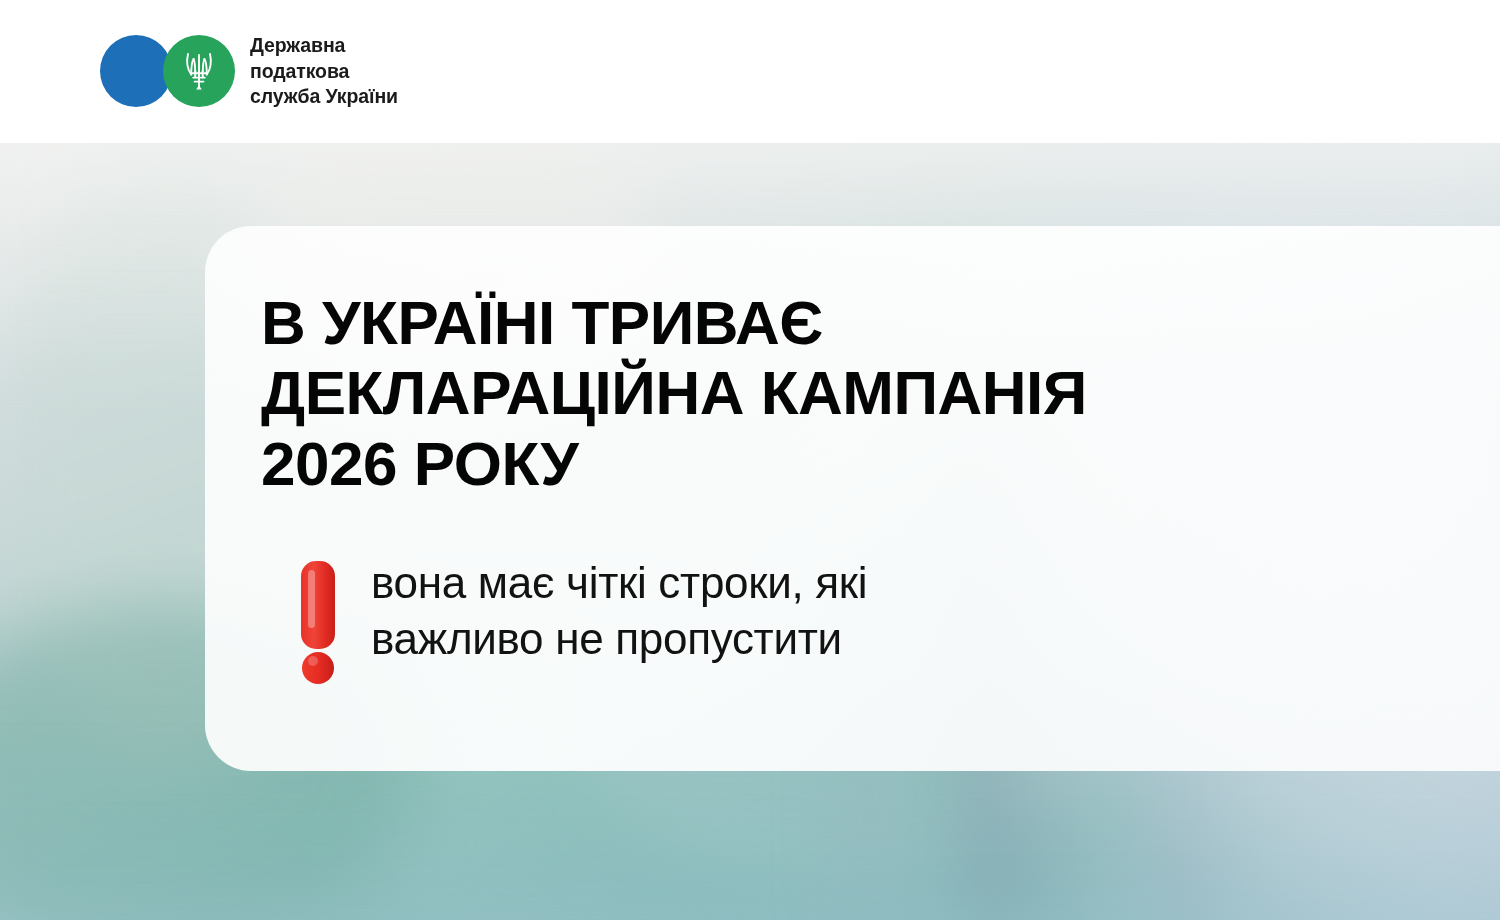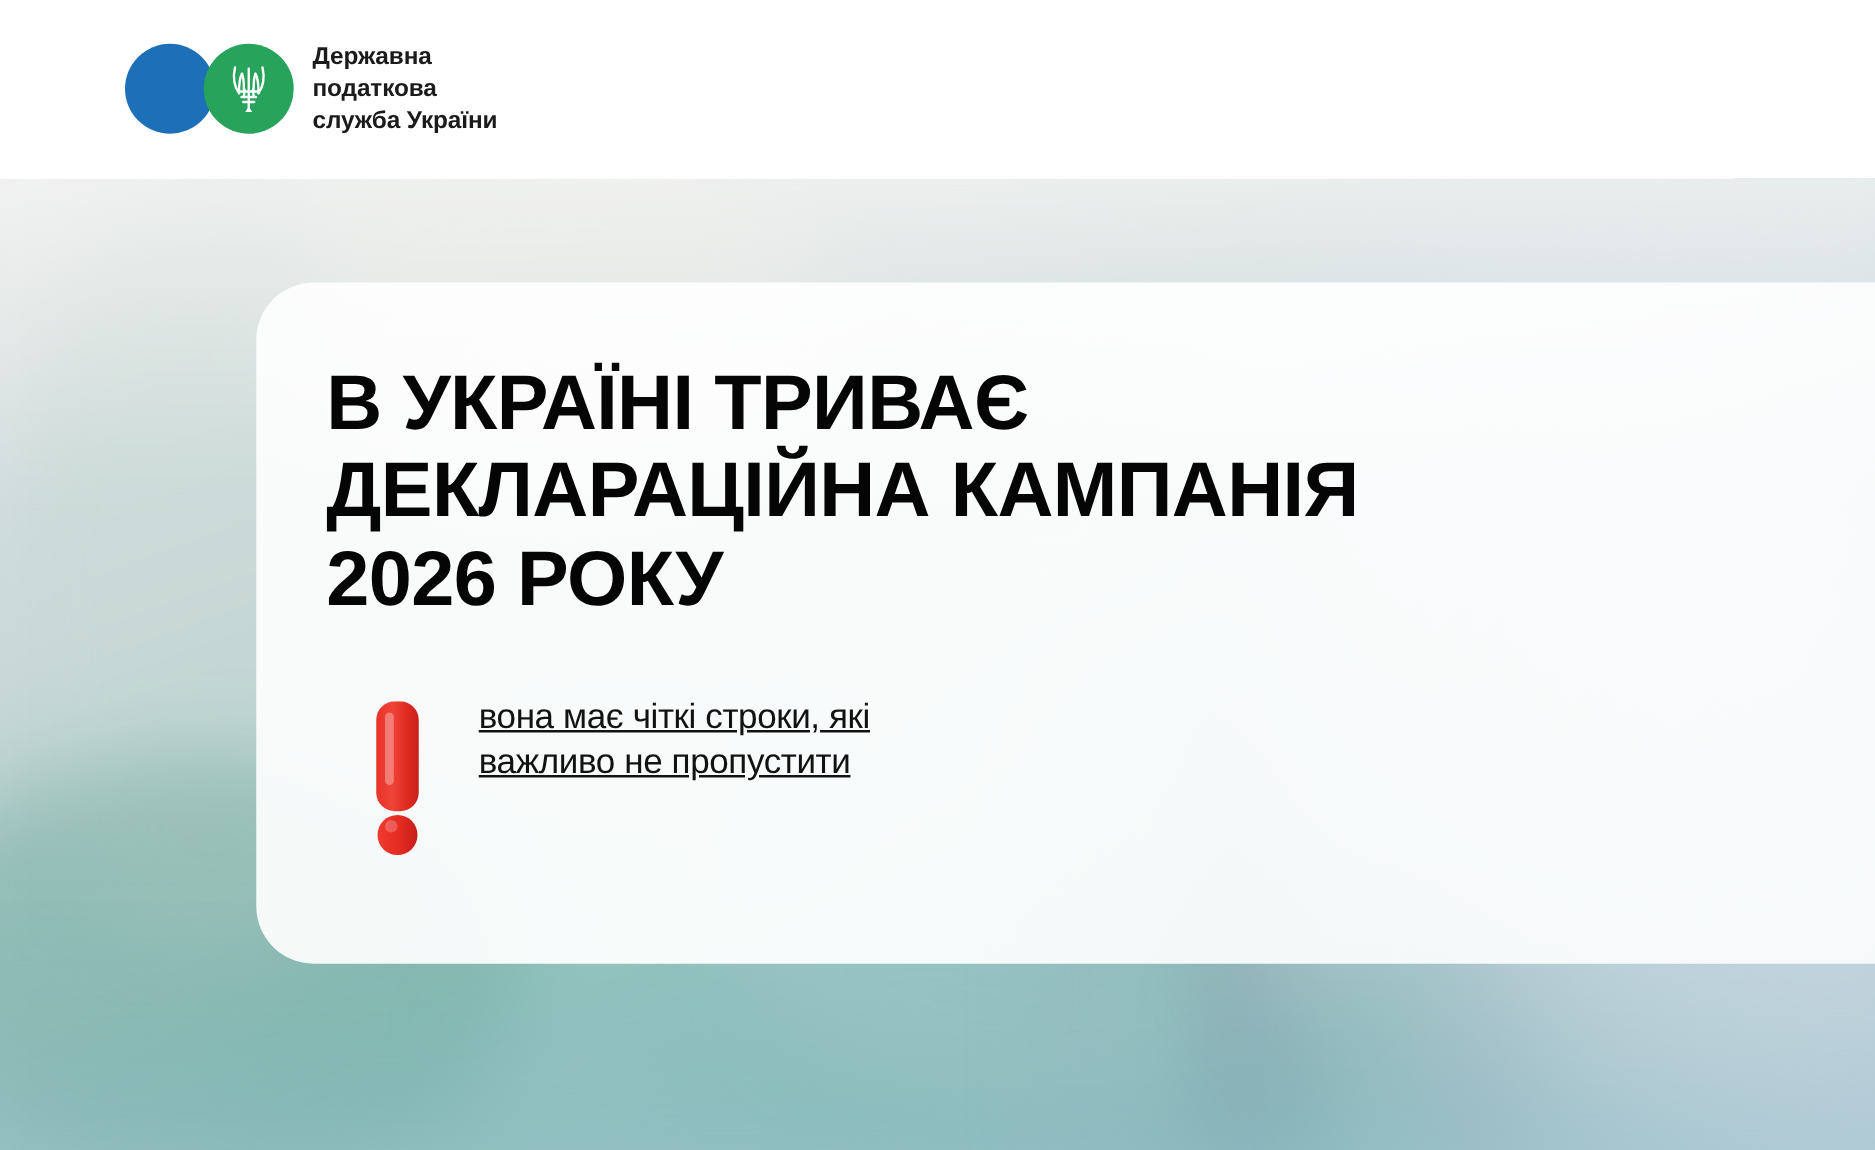--- a/index.html
+++ b/index.html
@@ -174,27 +174,26 @@
     position:relative;
     width:46px;
     height:124px;
     flex:0 0 auto;
     margin-left:36px;
     margin-top:6px;
   }
   .excl svg { display:block; }
 
   .subline {
-    margin-left:40px;
-    font-size:28px;
+    margin-left:28px;
+    font-size:44px;
     line-height:1.28;
     color:#121212;
     white-space:pre-line;
     letter-spacing:-0.3px;
-    text-decoration:underline;
   }
 </style>
 </head>
 <body>
 
 <div class="poster">
 
   <div class="bg">
     <div class="bg-layer bg-base"></div>
     <div class="bg-layer">

